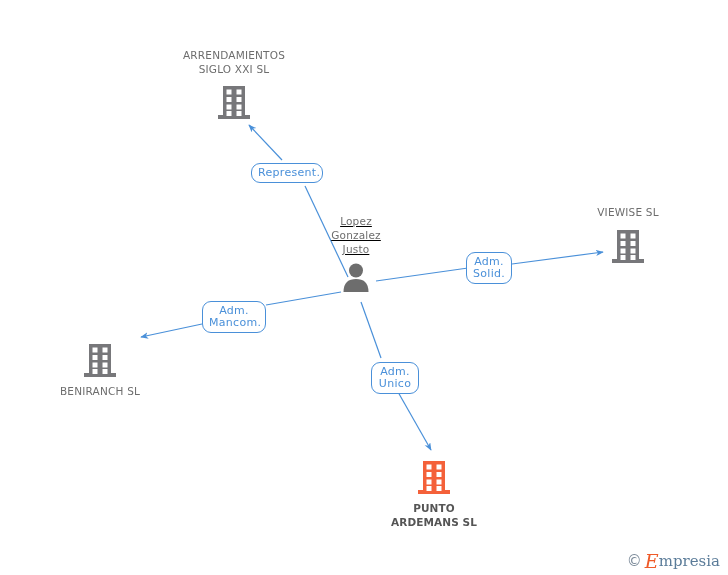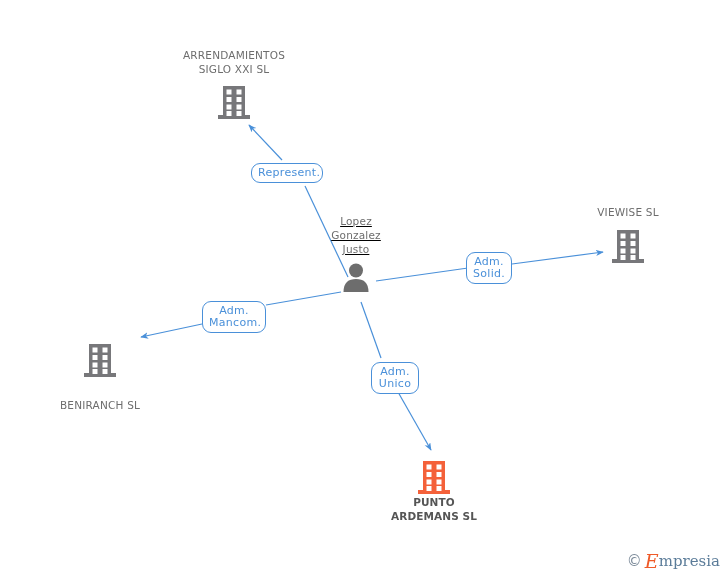--- a/index.html
+++ b/index.html
@@ -166,39 +166,39 @@
         <rect x="9.5" y="5.5" width="5" height="5" fill="#ffffff"></rect>
         <rect x="19.5" y="5.5" width="5" height="5" fill="#ffffff"></rect>
         <rect x="9.5" y="13" width="5" height="5" fill="#ffffff"></rect>
         <rect x="19.5" y="13" width="5" height="5" fill="#ffffff"></rect>
         <rect x="9.5" y="20.5" width="5" height="5" fill="#ffffff"></rect>
         <rect x="19.5" y="20.5" width="5" height="5" fill="#ffffff"></rect>
         <rect x="9.5" y="27" width="5" height="5" fill="#ffffff"></rect>
         <rect x="19.5" y="27" width="5" height="5" fill="#ffffff"></rect>
       </svg>
     </span>
-    <div class="node-label" style="margin-top:20px;">BENIRANCH SL</div>
+    <div class="node-label" style="margin-top:6px;">BENIRANCH SL</div>
   </div>
 
   <div class="node" style="left:376px; top:459px; width:116px;">
     <span class="icon-wrap">
       <svg width="34" height="36" viewBox="0 0 34 36" xmlns="http://www.w3.org/2000/svg">
         <rect x="6" y="2" width="22" height="30" fill="#f4613a"></rect>
         <rect x="1" y="31" width="32" height="4" fill="#f4613a"></rect>
         <rect x="9.5" y="5.5" width="5" height="5" fill="#ffffff"></rect>
         <rect x="19.5" y="5.5" width="5" height="5" fill="#ffffff"></rect>
         <rect x="9.5" y="13" width="5" height="5" fill="#ffffff"></rect>
         <rect x="19.5" y="13" width="5" height="5" fill="#ffffff"></rect>
         <rect x="9.5" y="20.5" width="5" height="5" fill="#ffffff"></rect>
         <rect x="19.5" y="20.5" width="5" height="5" fill="#ffffff"></rect>
         <rect x="9.5" y="27" width="5" height="5" fill="#ffffff"></rect>
         <rect x="19.5" y="27" width="5" height="5" fill="#ffffff"></rect>
       </svg>
     </span>
-    <div class="node-label focus" style="">PUNTO
+    <div class="node-label focus" style="margin-top:6px;">PUNTO
 ARDEMANS SL</div>
   </div>
 
   <div class="node" style="left:312px; top:214px; width:88px;text-decoration:underline;">
     <div class="node-label">Lopez
 Gonzalez
 Justo</div>
     <span class="icon-wrap" style="margin-top:6px;">
       <svg width="30" height="30" viewBox="0 0 30 30" xmlns="http://www.w3.org/2000/svg">
         <circle cx="15" cy="8.5" r="7" fill="#6d6d6d"></circle>

